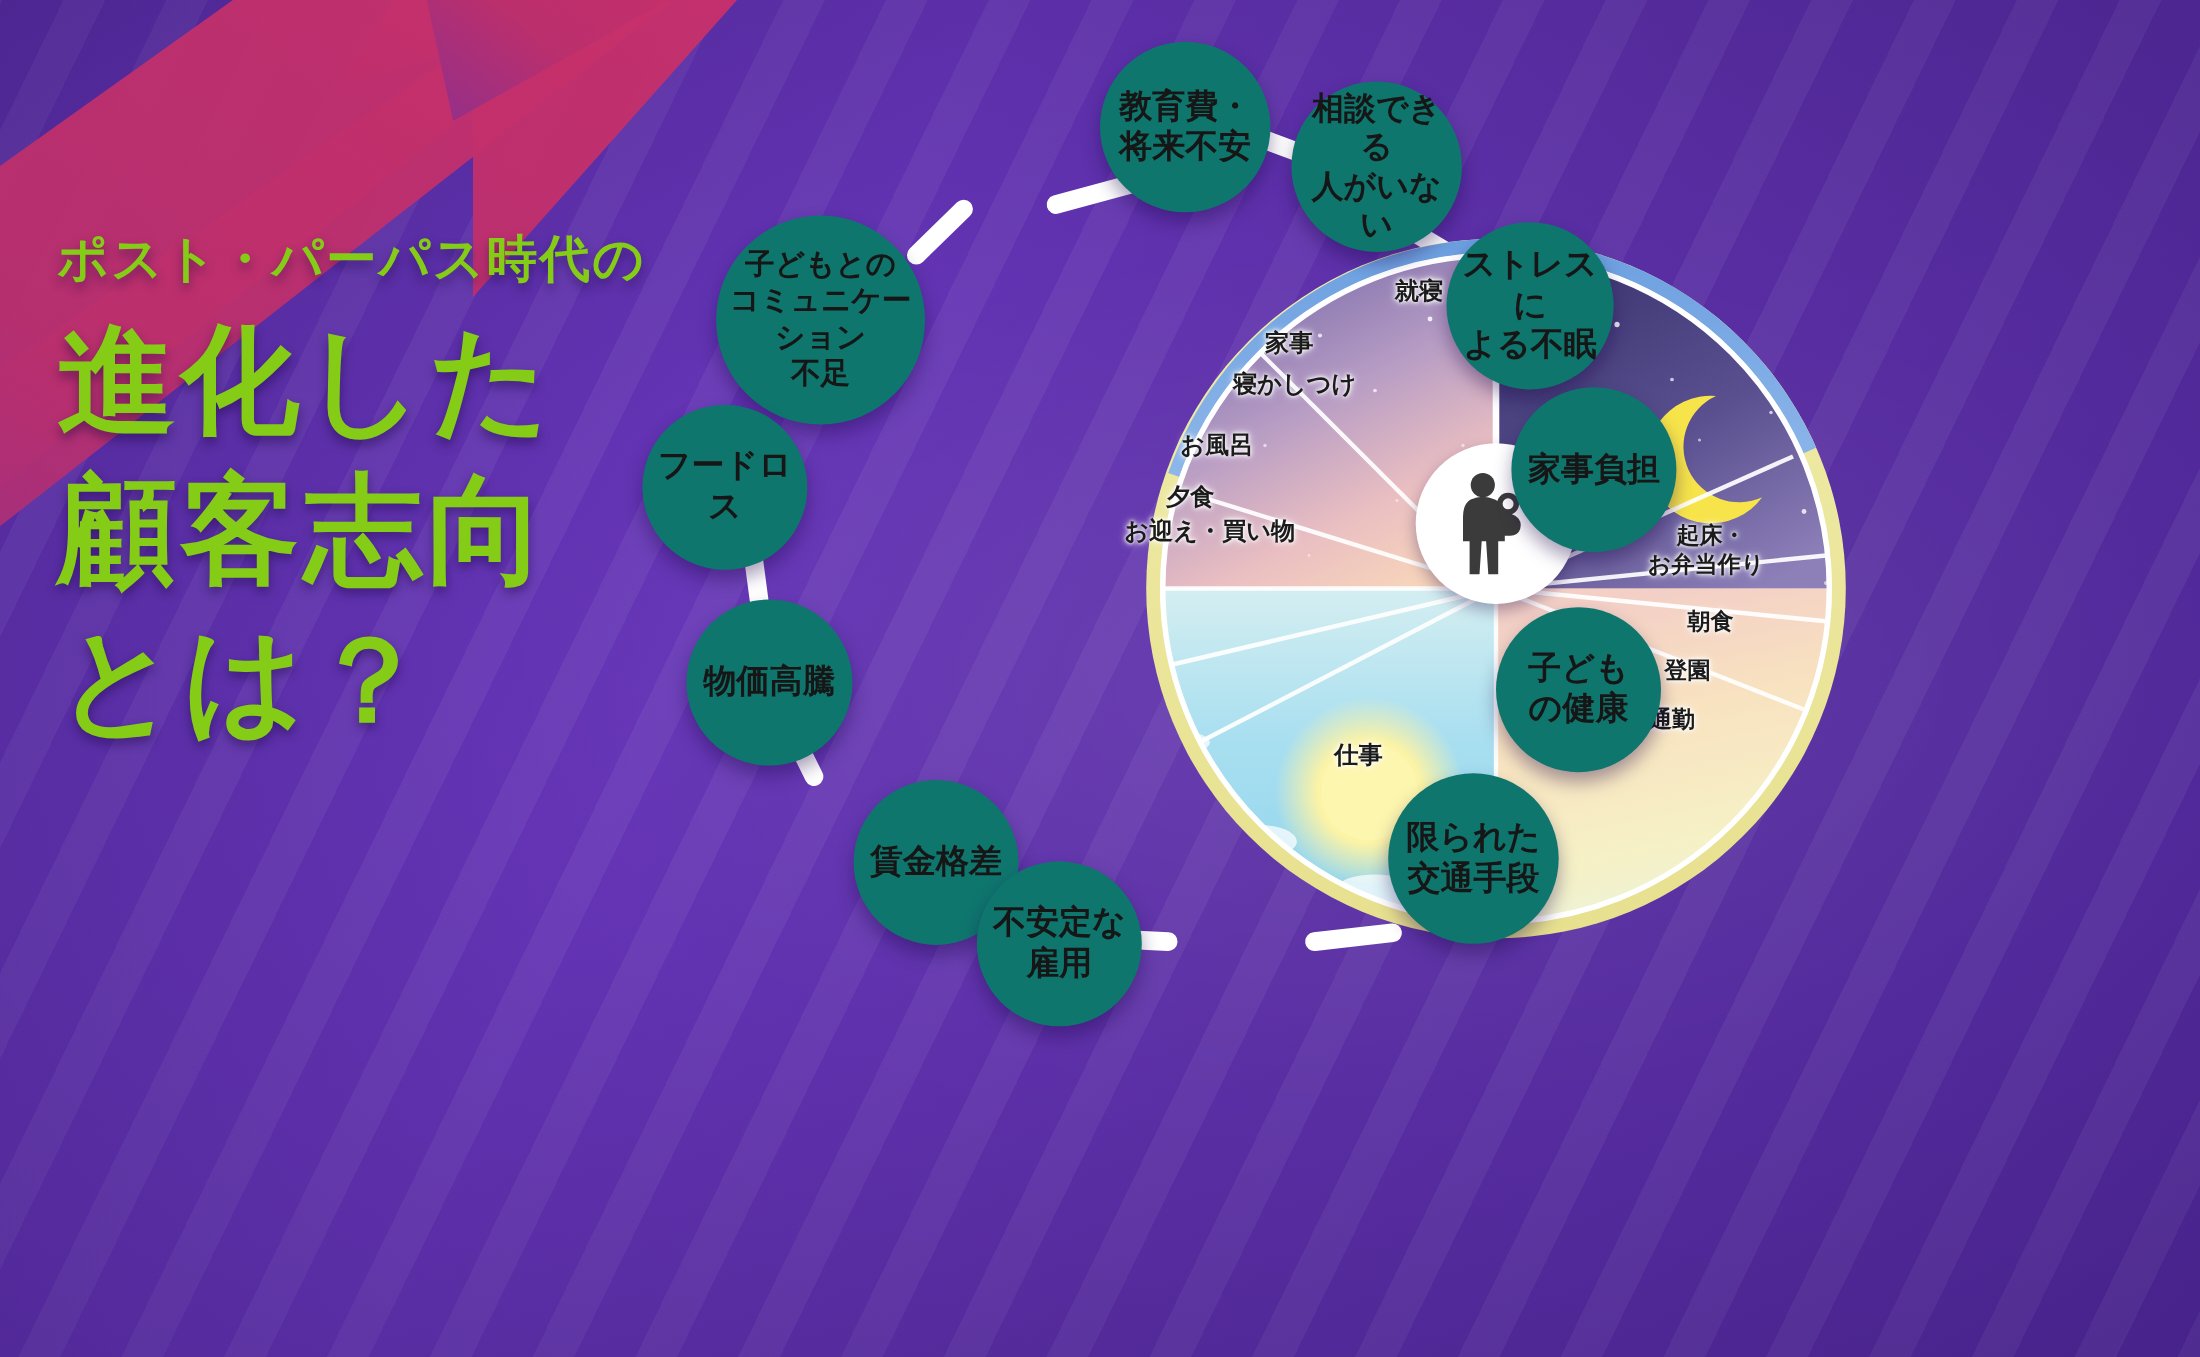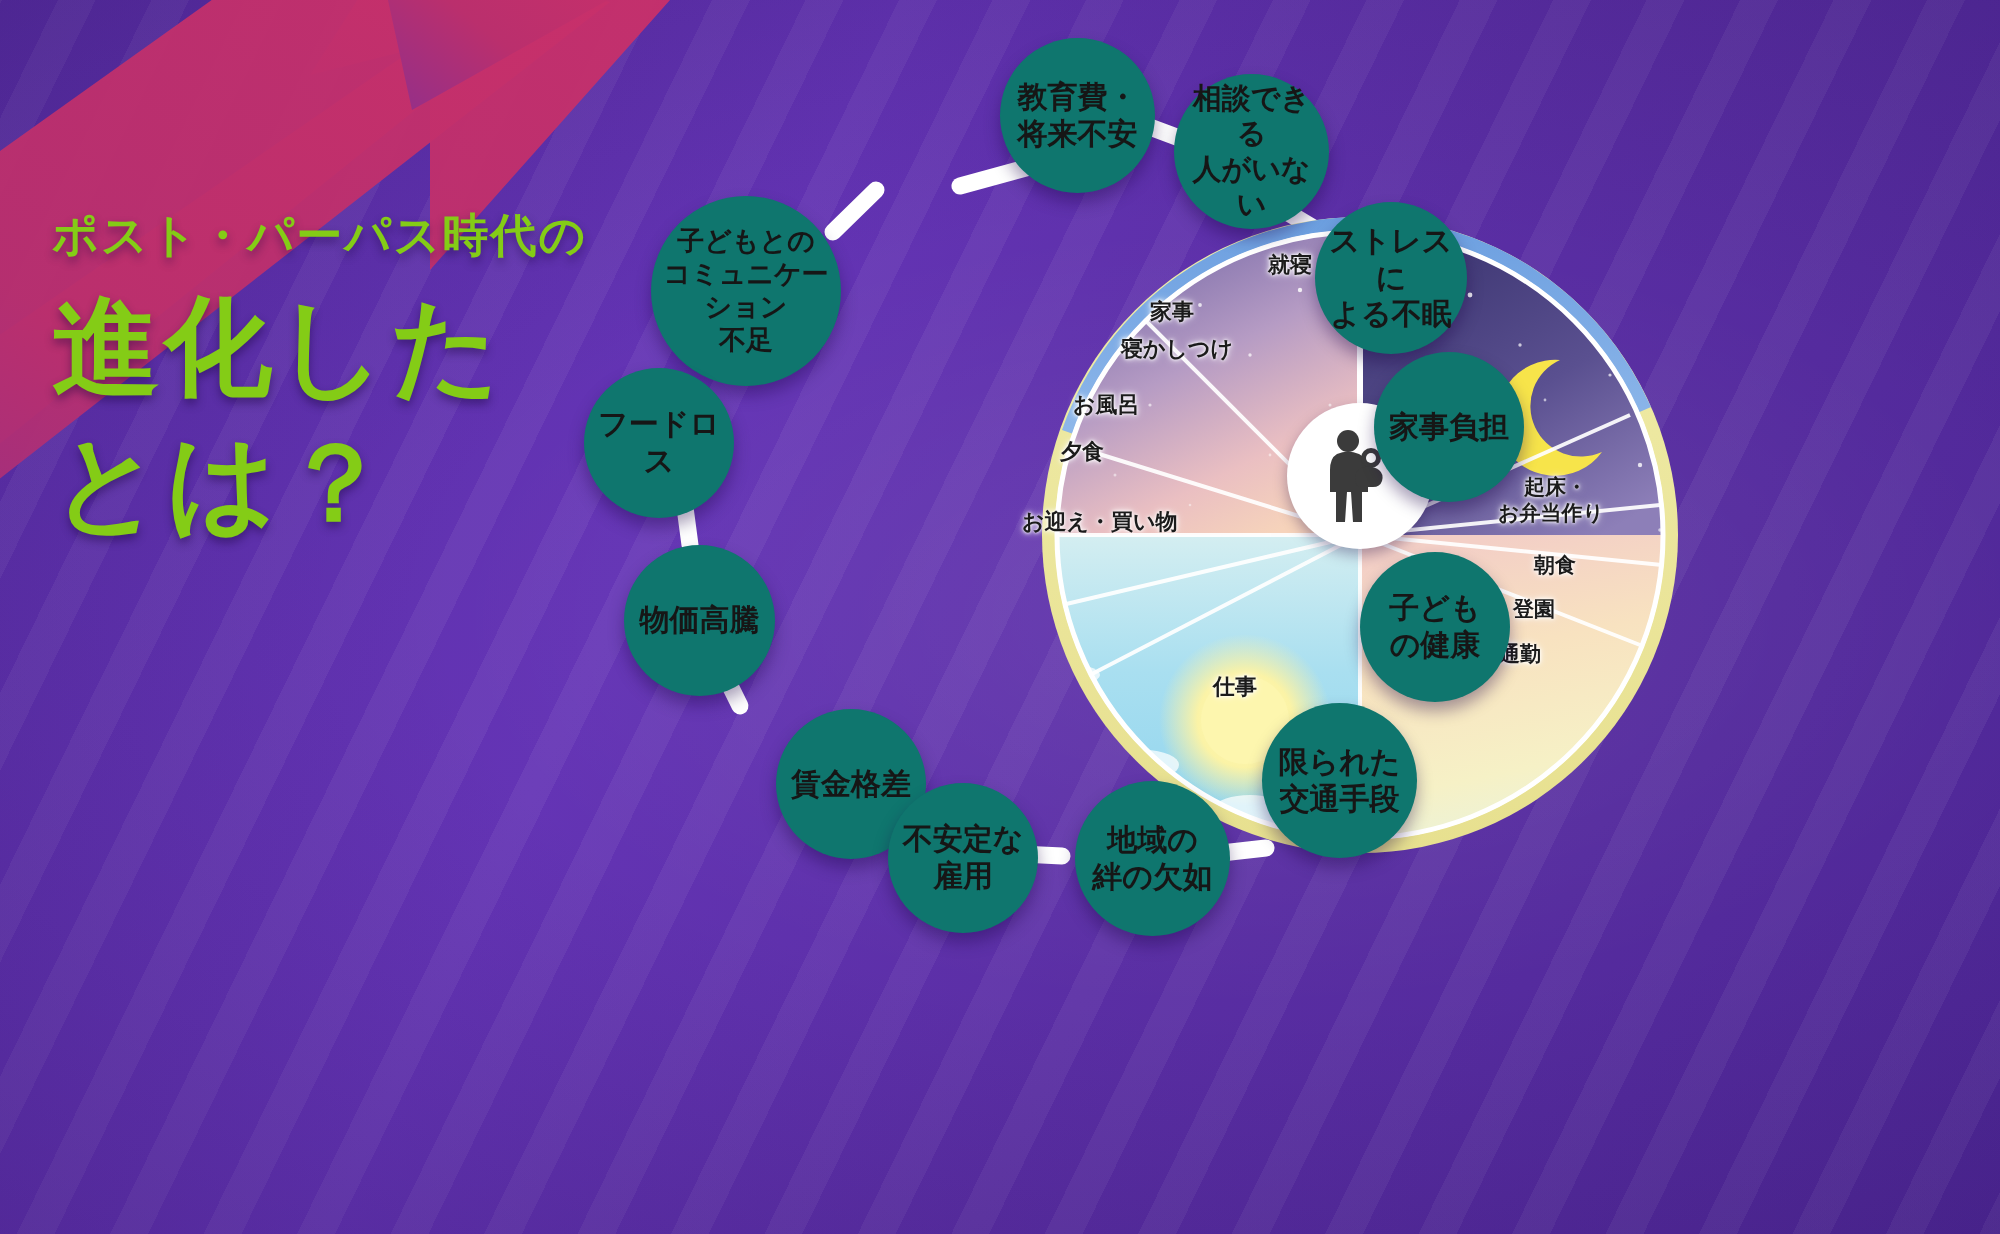--- a/index.html
+++ b/index.html
@@ -111,20 +111,21 @@
       <path d="M 640 135 L 930 62 L 745 -12 L 700 40 Z" fill="url(#ag)" opacity="0.96"></path>
       <path d="M -60 640 L 200 640 L 940 62 L 640 -10 L -160 560 Z" fill="url(#ag)" opacity="0.95"></path>
       <path d="M 938 60 L 700 -22 L 742 170 Z" fill="url(#ag)" opacity="0.98"></path>
     </svg>
   </div>
 
   <div class="title-block">
     <div class="title-sub">ポスト・パーパス時代の</div>
     <div class="title-main">
       <div>進化した</div>
+      <div>顧客志向</div>
       <div>とは？</div>
     </div>
   </div>
 
   <div class="connectors">
     <svg viewBox="0 0 2000 1234" xmlns="http://www.w3.org/2000/svg">
       <g stroke="#ffffff" stroke-width="17" fill="none" stroke-linecap="round">
         <path d="M 960 186 L 1048 162"></path>
         <path d="M 1131 120 L 1190 142"></path>
         <path d="M 1260 196 L 1347 248"></path>
@@ -269,21 +270,21 @@
       </g>
     </svg>
   </div>
 
   <div>
     <div class="wlabel" style="left:1268px;top:250px;font-size:22px;">就寝</div>
     <div class="wlabel" style="left:1150px;top:297px;font-size:22px;">家事</div>
     <div class="wlabel" style="left:1121px;top:334px;font-size:22px;">寝かしつけ</div>
     <div class="wlabel" style="left:1073px;top:390px;font-size:22px;">お風呂</div>
     <div class="wlabel" style="left:1060px;top:437px;font-size:22px;">夕食</div>
-    <div class="wlabel" style="left:1022px;top:507px;font-size:22px;">お迎え・買い物</div>
+    <div class="wlabel" style="left:1022px;top:468px;font-size:22px;">お迎え・買い物</div>
     <div class="wlabel" style="left:1213px;top:672px;font-size:22px;">仕事</div>
     <div class="wlabel" style="left:1499px;top:640px;font-size:21px;">通勤</div>
     <div class="wlabel" style="left:1513px;top:595px;font-size:21px;">登園</div>
     <div class="wlabel" style="left:1534px;top:551px;font-size:21px;">朝食</div>
     <div class="wlabel" style="left:1524px;top:473px;font-size:21px;">起床・</div>
     <div class="wlabel" style="left:1498px;top:499px;font-size:21px;">お弁当作り</div>
   </div>
 
   <div class="bubbles" id="bubbles">
       <div class="bubble" style="left: 1000px; top: 38px; width: 155px; height: 155px; font-size: 30px;">
@@ -342,21 +343,15 @@
           <span>限られた</span>
           <span>交通手段</span>
         </div>
       </div>
       <div class="bubble" style="left: 888px; top: 783px; width: 150px; height: 150px; font-size: 30px;">
         <div>
           <span>不安定な</span>
           <span>雇用</span>
         </div>
       </div>
-      <div class="bubble" style="left: 1075px; top: 781px; width: 155px; height: 155px; font-size: 30px;">
-        <div>
-          <span>地域の</span>
-          <span>絆の欠如</span>
-        </div>
-      </div>
     </div>
 
 </div>
 
 </body></html>

